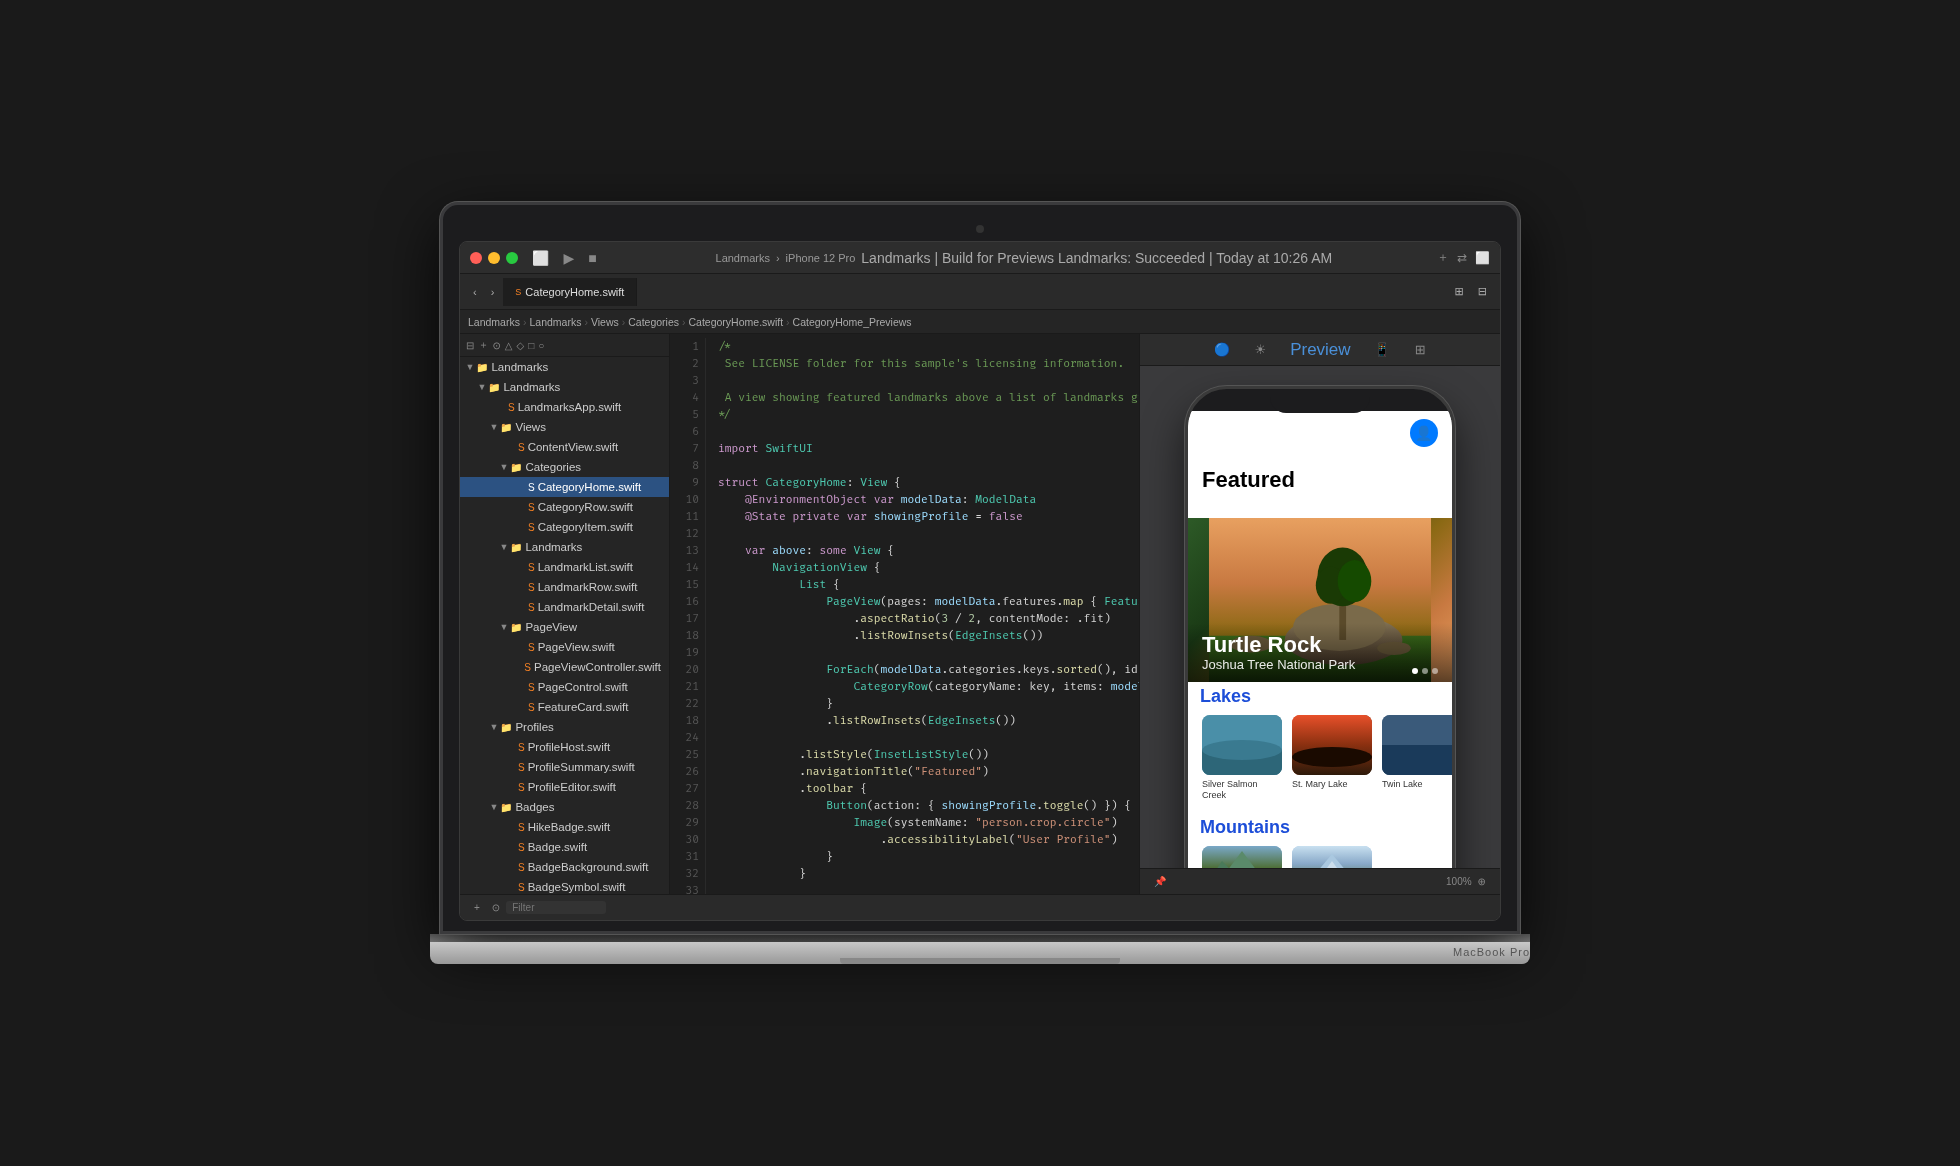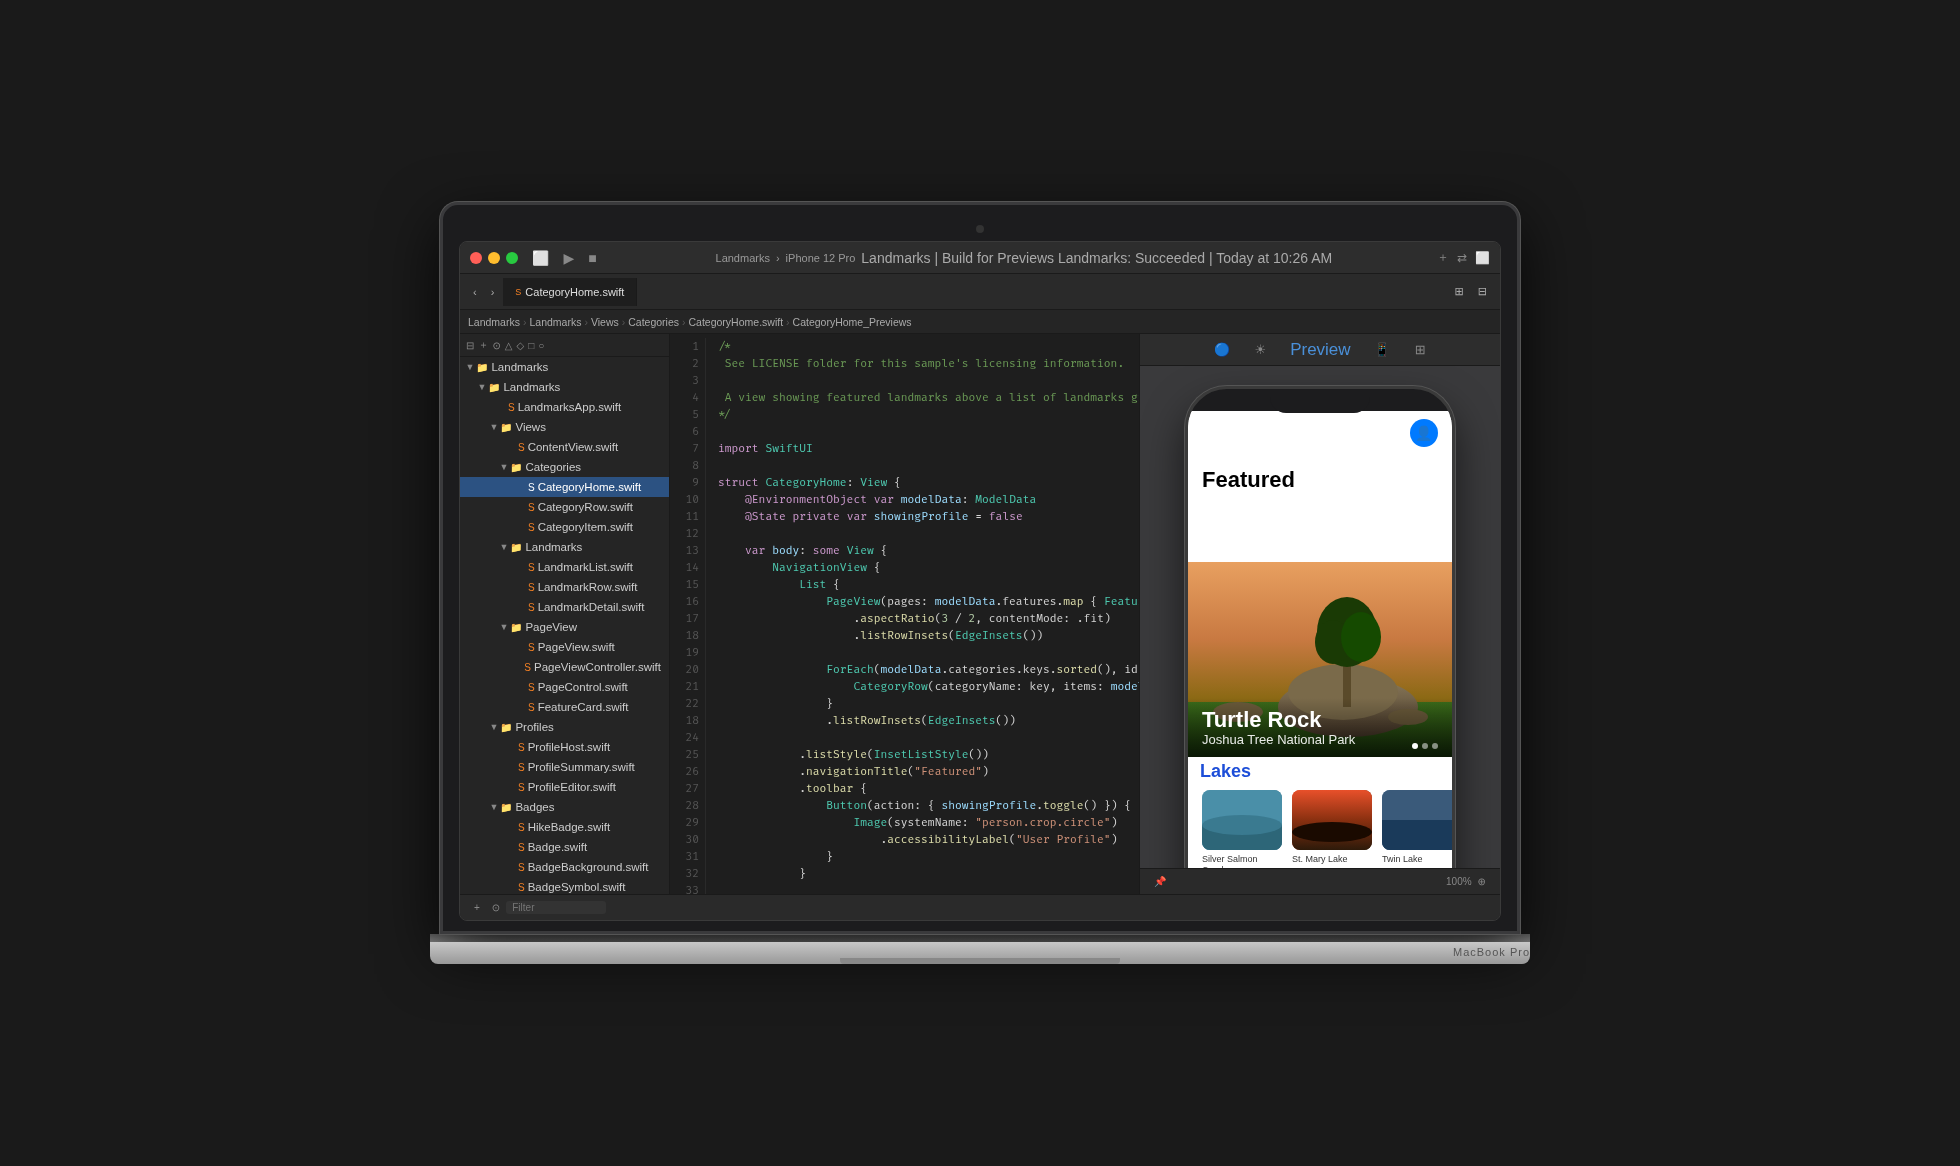--- a/index.html
+++ b/index.html
@@ -277,25 +277,24 @@
       border-radius: 50%;
       background: #007aff;
       display: flex;
       align-items: center;
       justify-content: center;
       color: #fff;
       font-size: 14px;
     }
     .featured-image {
       width: 100%;
-      height: 195px;
+      height: 164px;
       background: linear-gradient(135deg, #2d5a27 0%, #1a3a15 30%, #8b6914 60%, #c87941 80%, #e8a060 100%);
       position: relative;
       overflow: hidden;
-      margin-top: 44px;
     }
     .featured-overlay {
       position: absolute;
       bottom: 0;
       left: 0;
       right: 0;
       padding: 10px 14px;
       background: linear-gradient(transparent, rgba(0,0,0,0.6));
     }
     .featured-label {
@@ -730,21 +729,21 @@
               <div class="code-line">&nbsp;</div>
               <div class="code-line comment"> A view showing featured landmarks above a list of landmarks grouped by category.</div>
               <div class="code-line comment">*/</div>
               <div class="code-line">&nbsp;</div>
               <div class="code-line"><span class="kw">import</span> <span class="type-name">SwiftUI</span></div>
               <div class="code-line">&nbsp;</div>
               <div class="code-line"><span class="kw">struct</span> <span class="type-name">CategoryHome</span>: <span class="type-name">View</span> {</div>
               <div class="code-line">    <span class="kw">@EnvironmentObject</span> <span class="kw">var</span> <span class="prop">modelData</span>: <span class="type-name">ModelData</span></div>
               <div class="code-line">    <span class="kw">@State</span> <span class="kw">private</span> <span class="kw">var</span> <span class="prop">showingProfile</span> = <span class="kw">false</span></div>
               <div class="code-line">&nbsp;</div>
-              <div class="code-line">    <span class="kw">var</span> <span class="prop">body</span>: <span class="kw">some</span> <span class="type-name">View</span> {</div>
+              <div class="code-line">    <span class="kw">var</span> <span class="prop">above</span>: <span class="kw">some</span> <span class="type-name">View</span> {</div>
               <div class="code-line">        <span class="type-name">NavigationView</span> {</div>
               <div class="code-line">            <span class="type-name">List</span> {</div>
               <div class="code-line">                <span class="type-name">PageView</span>(pages: <span class="prop">modelData</span>.features.<span class="func-name">map</span> { <span class="type-name">FeatureCard</span>(landmark: $0) })</div>
               <div class="code-line">                    .<span class="func-name">aspectRatio</span>(<span class="num">3</span> / <span class="num">2</span>, contentMode: .fit)</div>
               <div class="code-line">                    .<span class="func-name">listRowInsets</span>(<span class="type-name">EdgeInsets</span>())</div>
               <div class="code-line">&nbsp;</div>
               <div class="code-line">                <span class="type-name">ForEach</span>(<span class="prop">modelData</span>.categories.keys.<span class="func-name">sorted</span>(), id: \.) { key </div>
               <div class="code-line">                    <span class="type-name">CategoryRow</span>(categoryName: key, items: <span class="prop">modelData</span>.categories[key]!)</div>
               <div class="code-line">                }</div>
               <div class="code-line">                .<span class="func-name">listRowInsets</span>(<span class="type-name">EdgeInsets</span>())</div>

